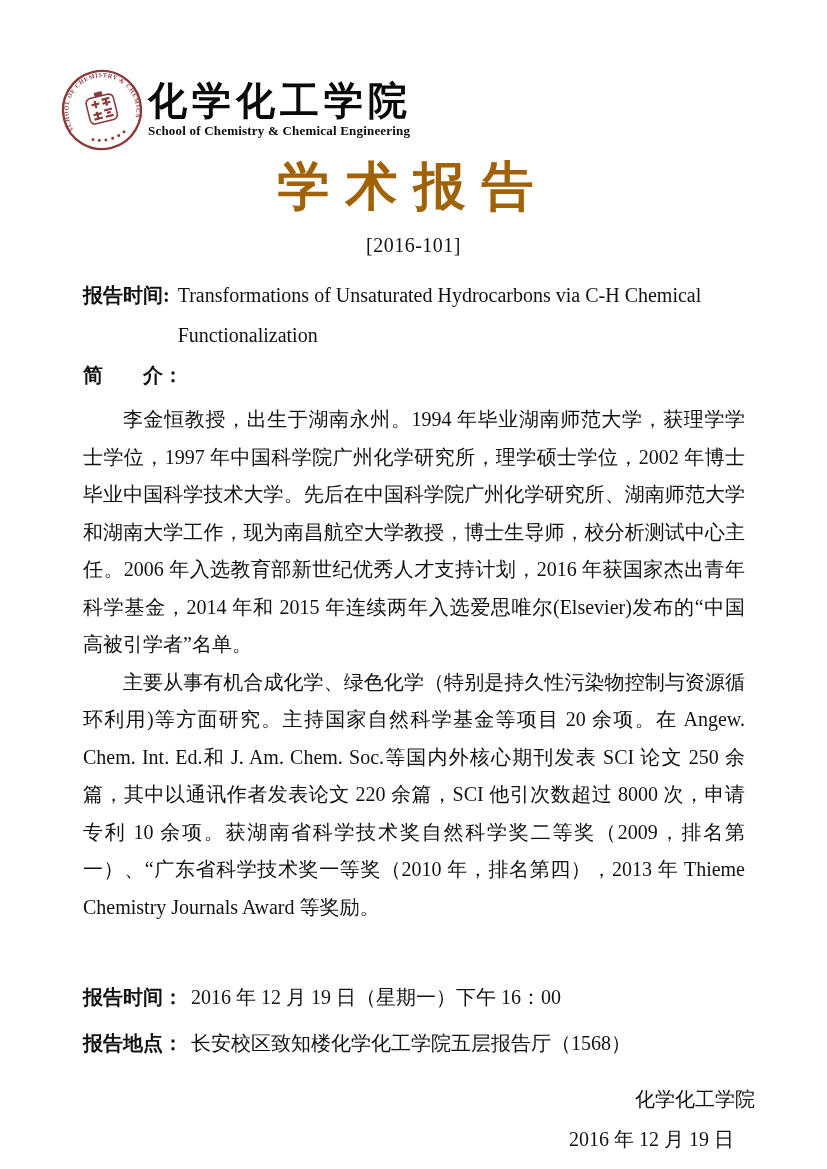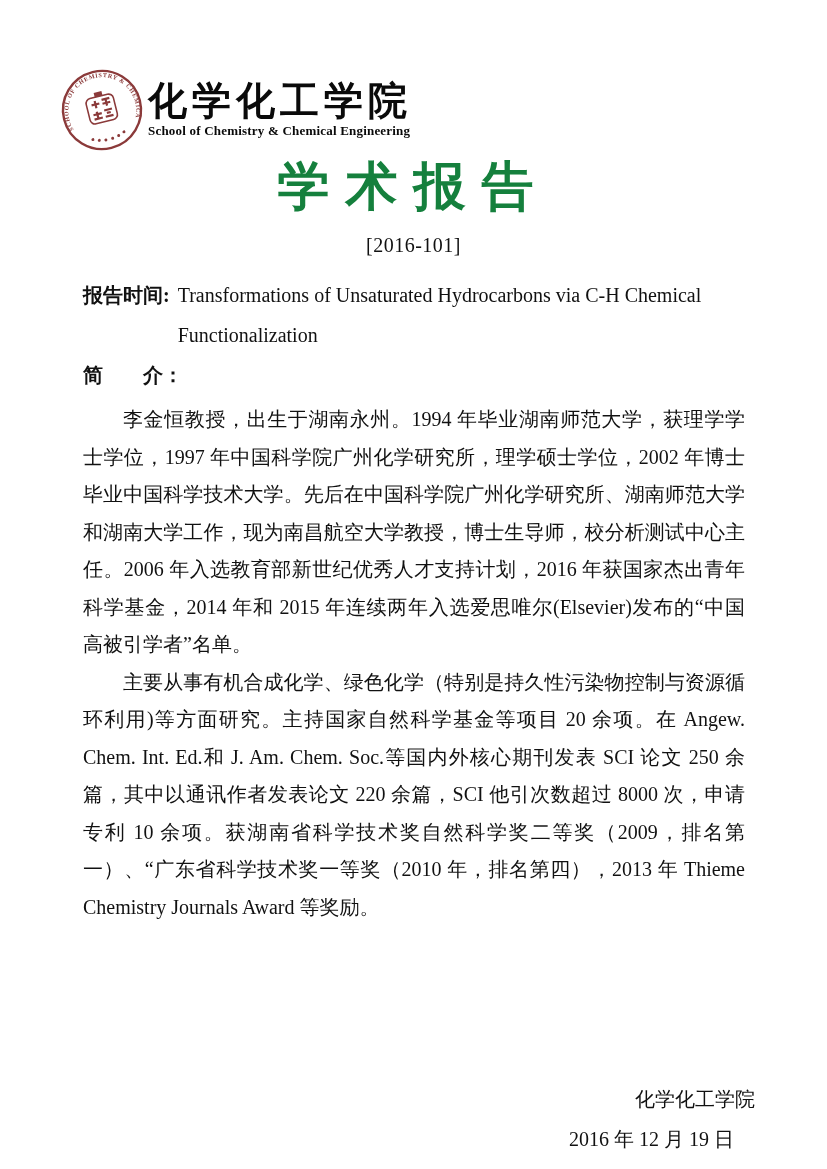--- a/index.html
+++ b/index.html
@@ -39,21 +39,21 @@
   }
 
   
   .doc-title {
     text-align: center;
     margin-top: 6px;
     font-size: 52px;
     font-weight: bold;
     letter-spacing: 16px;
     line-height: 1.1;
-    color: #15803d;
+    color: #a16207;
   }
   .report-no {
     text-align: center;
     margin-top: 19px;
     font-size: 20px;
     letter-spacing: 0.5px;
   }
 
   
   .content {
@@ -157,20 +157,30 @@
 
     <div class="field-row">
       <span class="label label-serif">简　　介：</span>
     </div>
 
     <div class="intro-paragraphs">
       <p>李金恒教授，出生于湖南永州。1994 年毕业湖南师范大学，获理学学士学位，1997 年中国科学院广州化学研究所，理学硕士学位，2002 年博士毕业中国科学技术大学。先后在中国科学院广州化学研究所、湖南师范大学和湖南大学工作，现为南昌航空大学教授，博士生导师，校分析测试中心主任。2006 年入选教育部新世纪优秀人才支持计划，2016 年获国家杰出青年科学基金，2014 年和 2015 年连续两年入选爱思唯尔(Elsevier)发布的“中国高被引学者”名单。</p>
       <p>主要从事有机合成化学、绿色化学（特别是持久性污染物控制与资源循环利用)等方面研究。主持国家自然科学基金等项目 20 余项。在 Angew. Chem. Int. Ed.和 J. Am. Chem. Soc.等国内外核心期刊发表 SCI 论文 250 余篇，其中以通讯作者发表论文 220 余篇，SCI 他引次数超过 8000 次，申请专利 10 余项。获湖南省科学技术奖自然科学奖二等奖（2009，排名第一）、“广东省科学技术奖一等奖（2010 年，排名第四），2013 年 Thieme Chemistry Journals Award 等奖励。</p>
     </div>
 
+    <div class="schedule">
+      <div class="field-row">
+        <span class="label label-sans">报告时间：</span>
+        <span class="value">2016 年 12 月 19 日（星期一）下午 16：00</span>
+      </div>
+      <div class="field-row">
+        <span class="label label-sans">报告地点：</span>
+        <span class="value">长安校区致知楼化学化工学院五层报告厅（1568）</span>
+      </div>
+    </div>
 
   </div>
 
   <div class="footer">
     <div class="footer-signature">化学化工学院</div>
     <div class="footer-date">2016 年 12 月 19 日</div>
   </div>
 
 </div>
 

